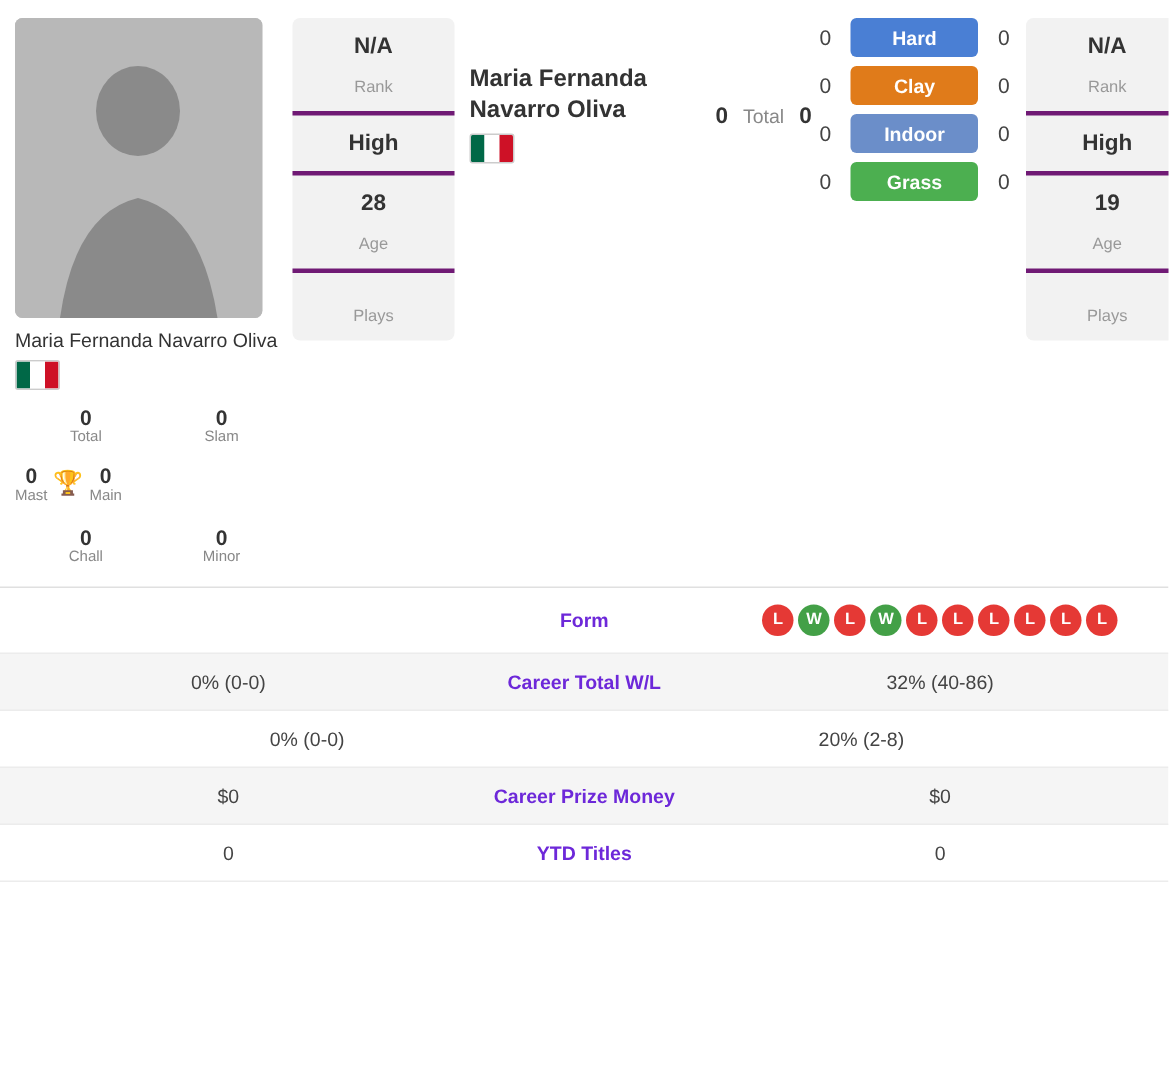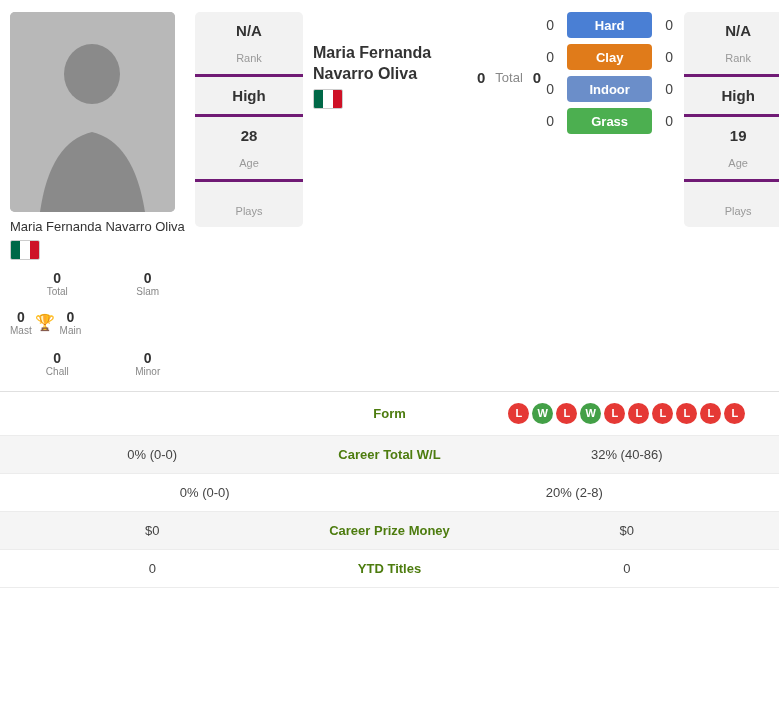--- a/index.html
+++ b/index.html
@@ -273,21 +273,21 @@
       text-align: center;
       font-size: 13px;
       color: #444;
     }
 
     .bs-mid {
       width: 210px;
       text-align: center;
       font-size: 13px;
       font-weight: 700;
-      color: #4d7c0f;
+      color: #6d28d9;
       flex-shrink: 0;
     }
 
     .bs-right {
       flex: 1;
       text-align: center;
       font-size: 13px;
       color: #444;
     }
 

